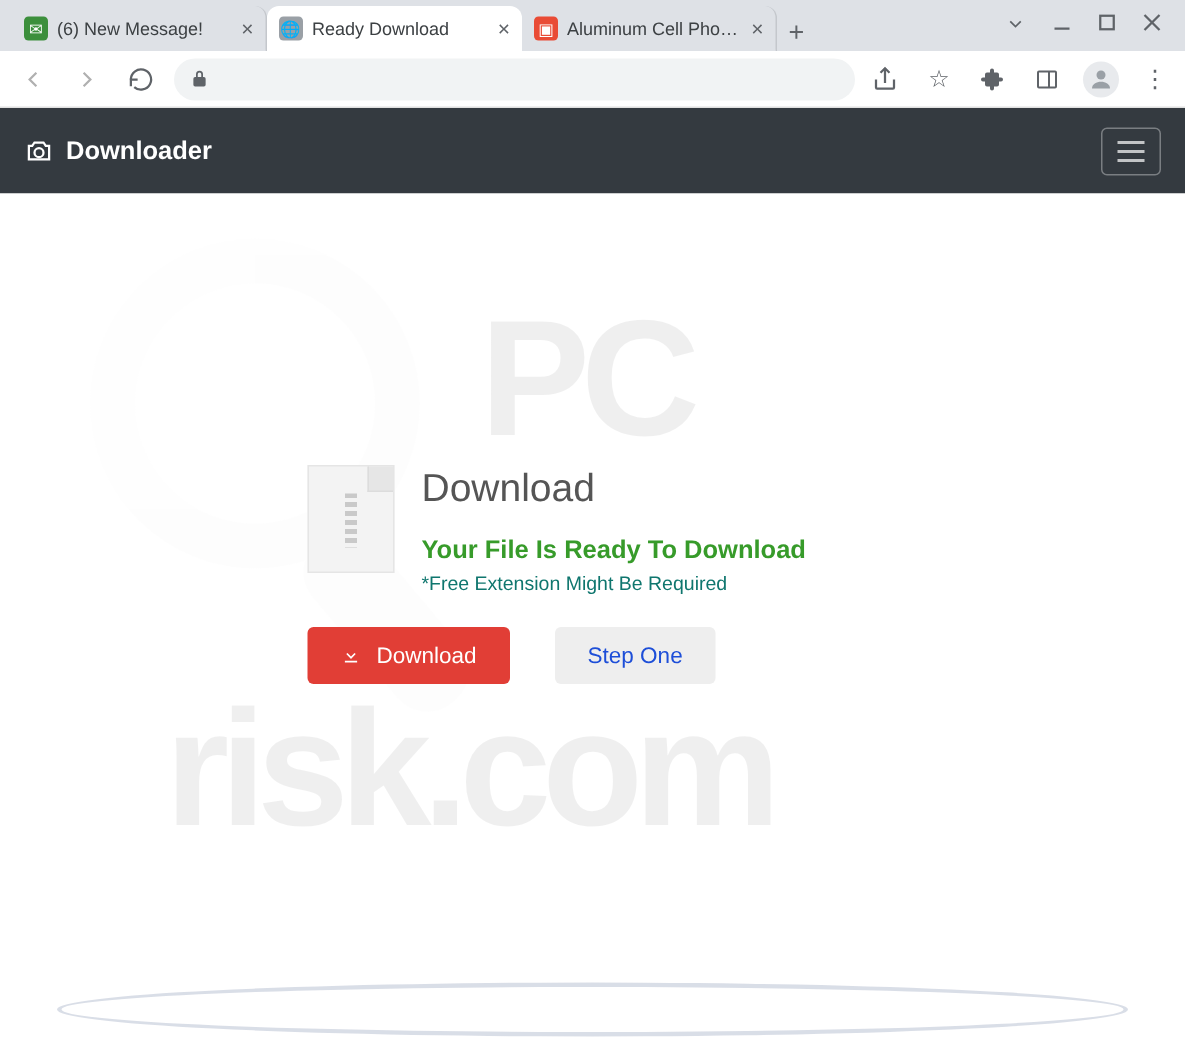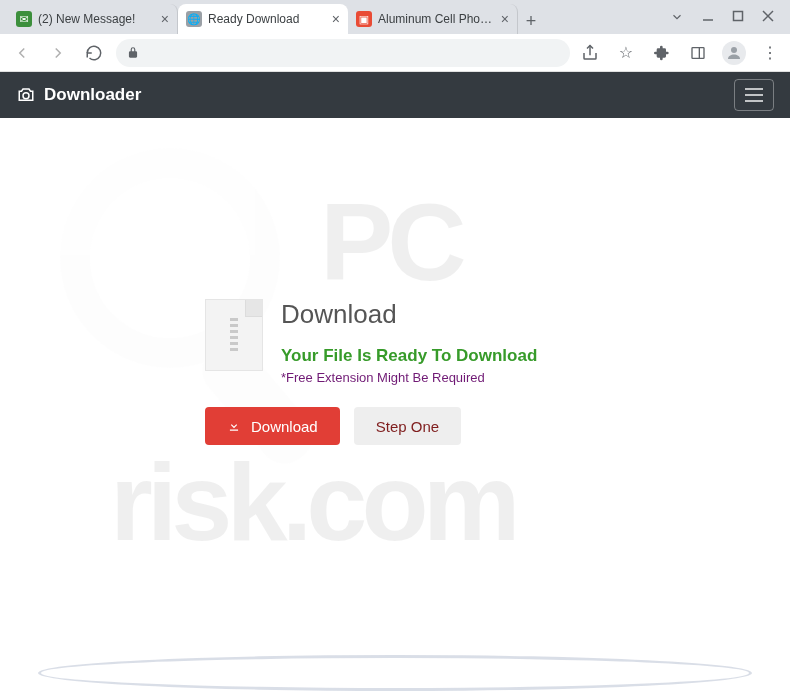--- a/index.html
+++ b/index.html
@@ -26,56 +26,56 @@
     .toolbar { height:38px; background:#fff; border-bottom:1px solid #e0e0e0; display:flex; align-items:center; padding:0 8px; gap:8px;}
     .navbtn { width:28px; height:28px; display:flex; align-items:center; justify-content:center; color:#5f6368; border-radius:50%;}
     .navbtn.dis{color:#b0b0b0;}
     .omnibox{ flex:1; height:28px; background:#f1f3f4; border-radius:14px; display:flex; align-items:center; padding:0 10px; color:#5f6368; font-size:13px; gap:8px;}
     .lock{width:14px;height:14px;}
     .right-icons{display:flex; gap:12px; align-items:center; color:#5f6368;}
     .iconbtn{width:24px;height:24px;display:flex;align-items:center;justify-content:center;}
     .avatar{width:24px;height:24px;border-radius:50%;background:#e8eaed;display:flex;align-items:center;justify-content:center;}
 
     
-    .page-nav{ height:46px; background:#343a40; display:flex; align-items:center; justify-content:space-between; padding:0 16px;}
+    .page-nav{ height:57px; background:#343a40; display:flex; align-items:center; justify-content:space-between; padding:0 16px;}
     .brand{ color:#fff; font-size:17px; font-weight:600; display:flex; align-items:center; gap:8px;}
     .hamburger{ width:40px; height:32px; border:1px solid rgba(255,255,255,.35); border-radius:4px; display:flex; align-items:center; justify-content:center;}
     .hamburger span{width:18px;height:2px;background:rgba(255,255,255,.7);box-shadow:0 -6px 0 rgba(255,255,255,.7),0 6px 0 rgba(255,255,255,.7);}
 
     .content-area{ position:relative; height:579px; background:#fff;}
     .watermark{position:absolute; inset:0; pointer-events:none; opacity:.06;}
     .center-block{ position:absolute; top:181px; left:50%; transform:translateX(-50%); width:380px;}
     .head-row{display:flex; gap:18px;}
     .file-icon{ width:58px; height:72px; background:#f3f3f3; border:1px solid #e5e5e5; position:relative;}
     .file-icon::before{content:""; position:absolute; top:0; right:0; width:16px; height:16px; background:#e6e6e6; border-left:1px solid #dcdcdc; border-bottom:1px solid #dcdcdc;}
     .zip-track{position:absolute; left:50%; top:18px; transform:translateX(-50%); width:8px; height:36px; background:repeating-linear-gradient(#c9c9c9 0 3px, #f3f3f3 3px 6px);}
     .head-text h1{font-size:26px; font-weight:300; color:#555;}
     .head-text h2{font-size:17px; color:#379b2a; font-weight:700; margin-top:16px;}
-    .head-text p{font-size:13px; color:#701a75; margin-top:4px;}
+    .head-text p{font-size:13px; color:#0f766e; margin-top:4px;}
     .btn-row{ display:flex; gap:14px; margin-top:22px;}
     .btn{ height:38px; padding:0 22px; border-radius:4px; font-size:15px; display:flex; align-items:center; gap:10px; border:none; cursor:pointer;}
     .btn.red{ background:#e13e36; color:#fff;}
-    .btn.grey{ background:#eeeeee; color:#7f1d1d;}
+    .btn.grey{ background:#eeeeee; color:#1d4ed8;margin-left:16px;}
     .dl-icon{width:14px;height:14px;}
 
     .wm-mag{position:absolute; left:60px; top:30px; width:220px; height:220px; border:30px solid #e9e9ea; border-radius:50%;}
     .wm-handle{position:absolute; left:230px; top:215px; width:55px; height:140px; background:#e9e9ea; border-radius:26px; transform:rotate(-40deg);}
     .wm-text{position:absolute; font-size:110px; font-weight:700; color:#000; letter-spacing:-6px; }
     .wm-pc{left:320px; top:60px;}
     .wm-risk{left:110px; top:320px;}
 
     .oval{position:absolute;left:38px;top:655px;width:714px;height:36px;border:3px solid rgba(0,32,96,.15);border-radius:50%;}
   </style>
 </head>
 <body>
 
 <div class="titlebar">
   <div class="tab">
     <span class="fav green">✉</span>
-    <span class="title">(2) New Message!</span>
+    <span class="title">(6) New Message!</span>
     <span class="close">×</span>
   </div>
   <div class="tab active">
     <span class="fav globe">🌐</span>
     <span class="title">Ready Download</span>
     <span class="close">×</span>
   </div>
   <div class="tab">
     <span class="fav red">▣</span>
     <span class="title">Aluminum Cell Phone H</span>

